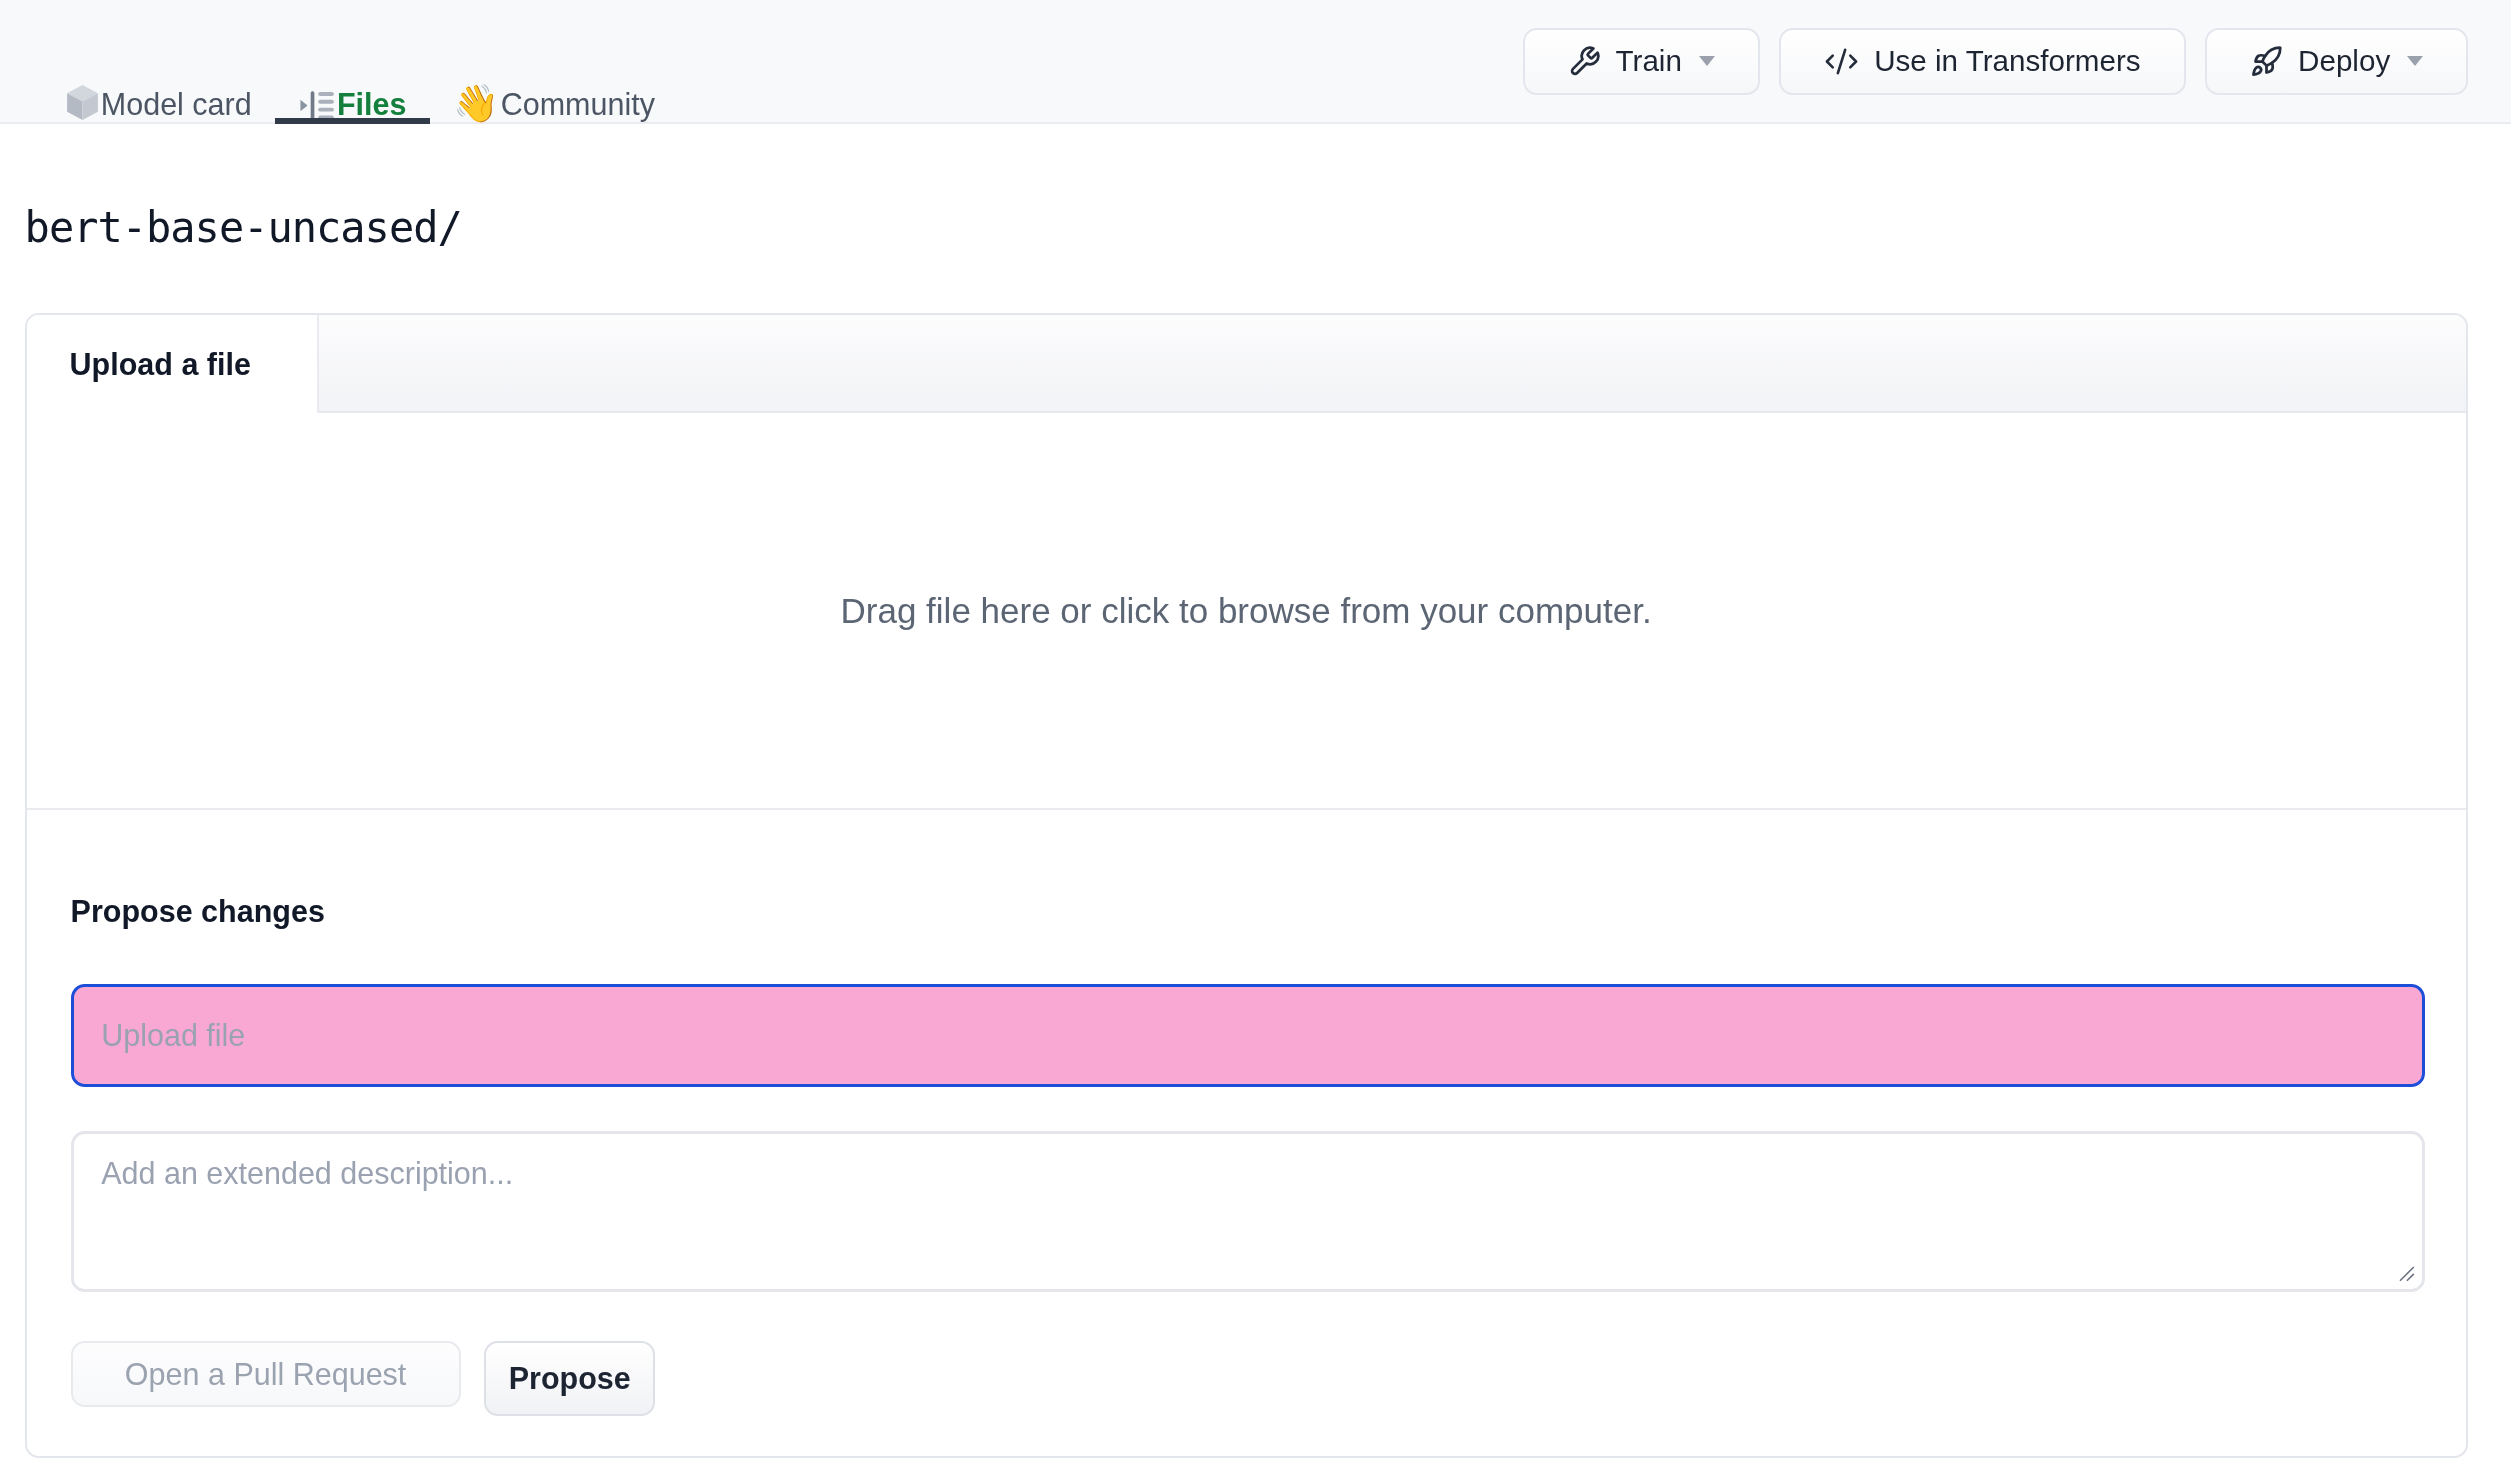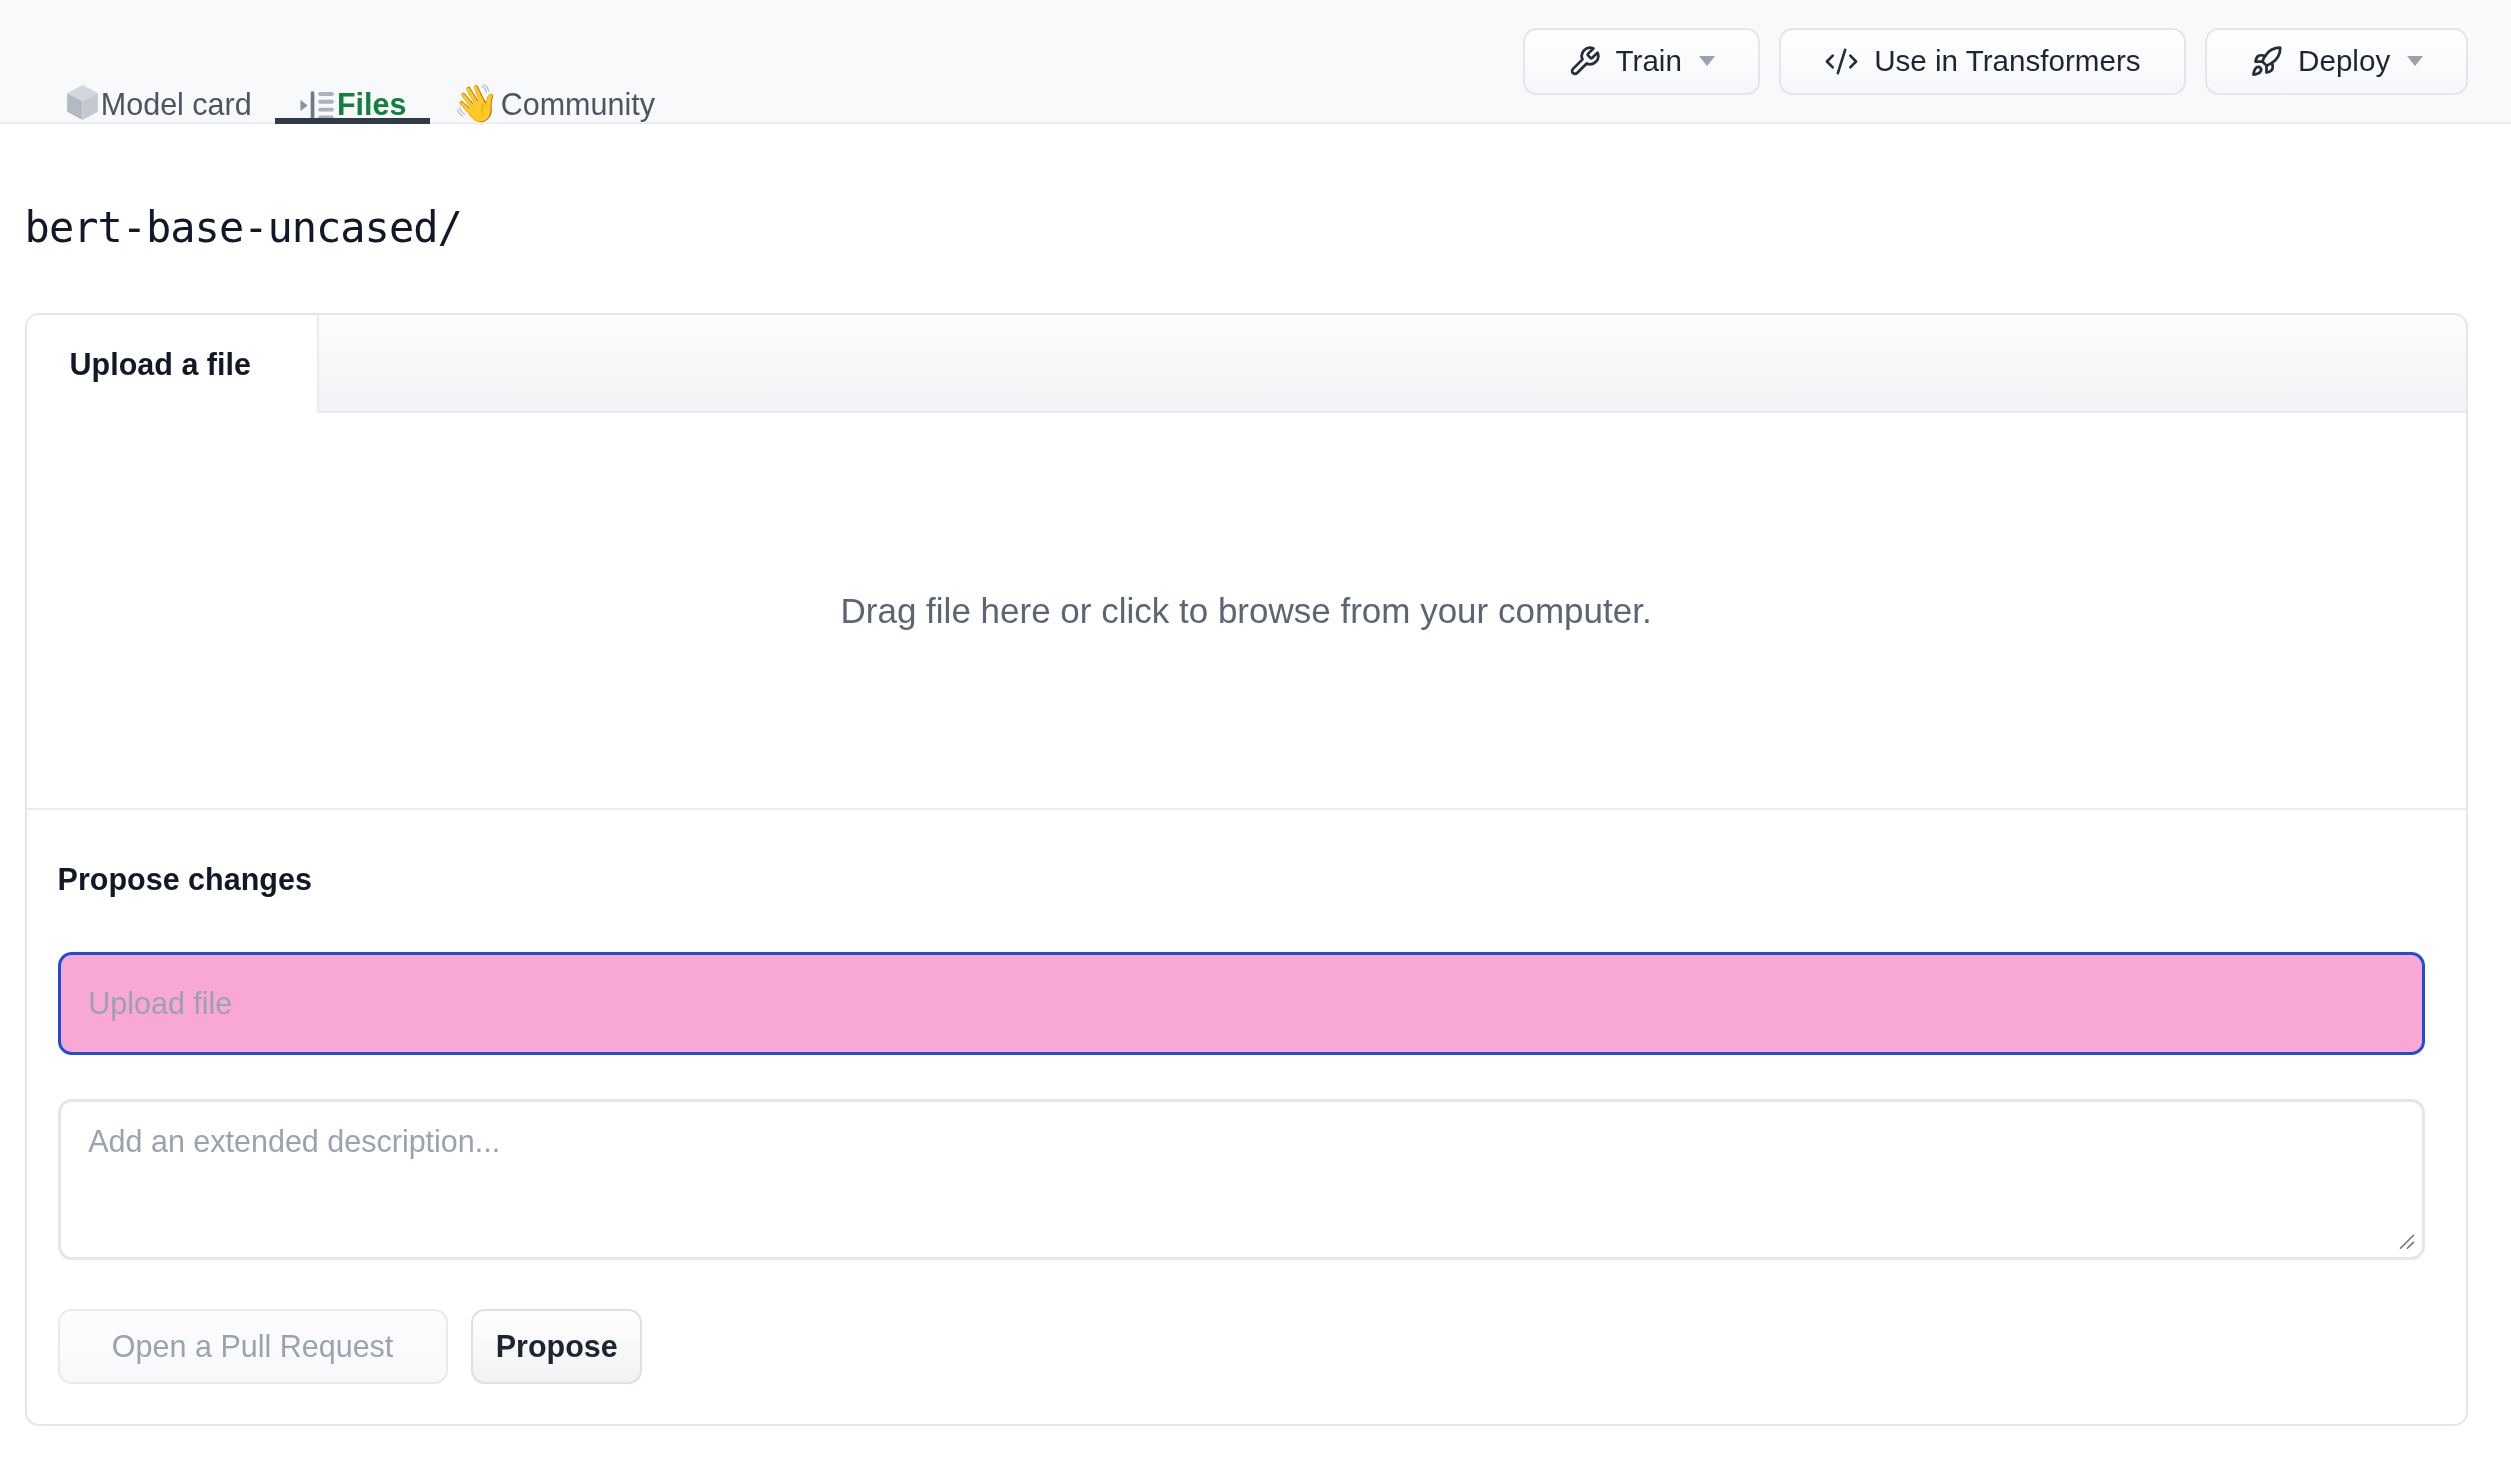--- a/index.html
+++ b/index.html
@@ -36,37 +36,37 @@
   .tabbar { display:flex; height:98px; }
   .upload-tab { width:292px; background:#ffffff; border-right:2px solid #e9ebef;
            display:flex; align-items:center; padding-left:43px;
            font-size:30.5px; font-weight:700; color:#111827; cursor:pointer; }
   .tabbar-rest { flex:1; background:linear-gradient(180deg,#fcfcfd 0%,#f2f3f6 100%);
            border-bottom:2px solid #e6e8ed; }
   .dropzone { height:397px; display:flex; align-items:center; justify-content:center;
            border-bottom:2px solid #e9ebef; cursor:pointer; background:#ffffff; }
   .dropzone-text { font-size:35px; color:#5b6574; }
 
-  .propose { padding:49px 41px 40px 31px; }
+  .propose { padding:49px 41px 40px 44px;margin-top:32px; }
   .propose h3 { font-size:30.5px; font-weight:700; color:#111827; line-height:41px; }
   .file-input { display:block; width:100%; height:103px; margin-top:52px;
            border:3px solid #1d4ed8; border-radius:13.8px; padding:0 27.6px;
            font-size:30.5px; font-family:"Liberation Sans",sans-serif; color:#111827;
            background:#f9a8d4; outline:none; }
   .file-input::placeholder { color:#9aa2b1; }
   .ta-wrap { position:relative; margin-top:44px; }
   .desc-input { display:block; width:100%; height:161px; resize:none;
            border:3px solid #e4e6ec; border-radius:13.8px; padding:21.7px 27.6px;
            font-size:30.5px; font-family:"Liberation Sans",sans-serif; color:#111827;
            background:#ffffff; outline:none; }
   .desc-input::placeholder { color:#9aa2b1; }
   .resize-handle { position:absolute; right:9.9px; bottom:9.9px; }
 
   .btn-row { margin-top:49px; display:flex; gap:23.6px; }
-  .btn-pr { width:390px; height:75px; border:2px solid #e8eaee; border-radius:13.8px;
+  .btn-pr { width:390px; height:66px; border:2px solid #e8eaee; border-radius:13.8px;
            background:linear-gradient(180deg,#fdfdfe 0%,#f7f8fa 100%);
            font-size:30.5px; color:#9ba3b0; display:flex; align-items:center;
            justify-content:center; cursor:not-allowed; }
   .btn-cancel { width:171px; height:75px; border:2px solid #dde0e6; border-radius:13.8px;
            background:linear-gradient(180deg,#ffffff 0%,#f1f2f5 100%);
            font-size:30.5px; font-weight:600; color:#1d2432; display:flex;
            align-items:center; justify-content:center; cursor:pointer; }
 </style>
 </head>
 <body>

